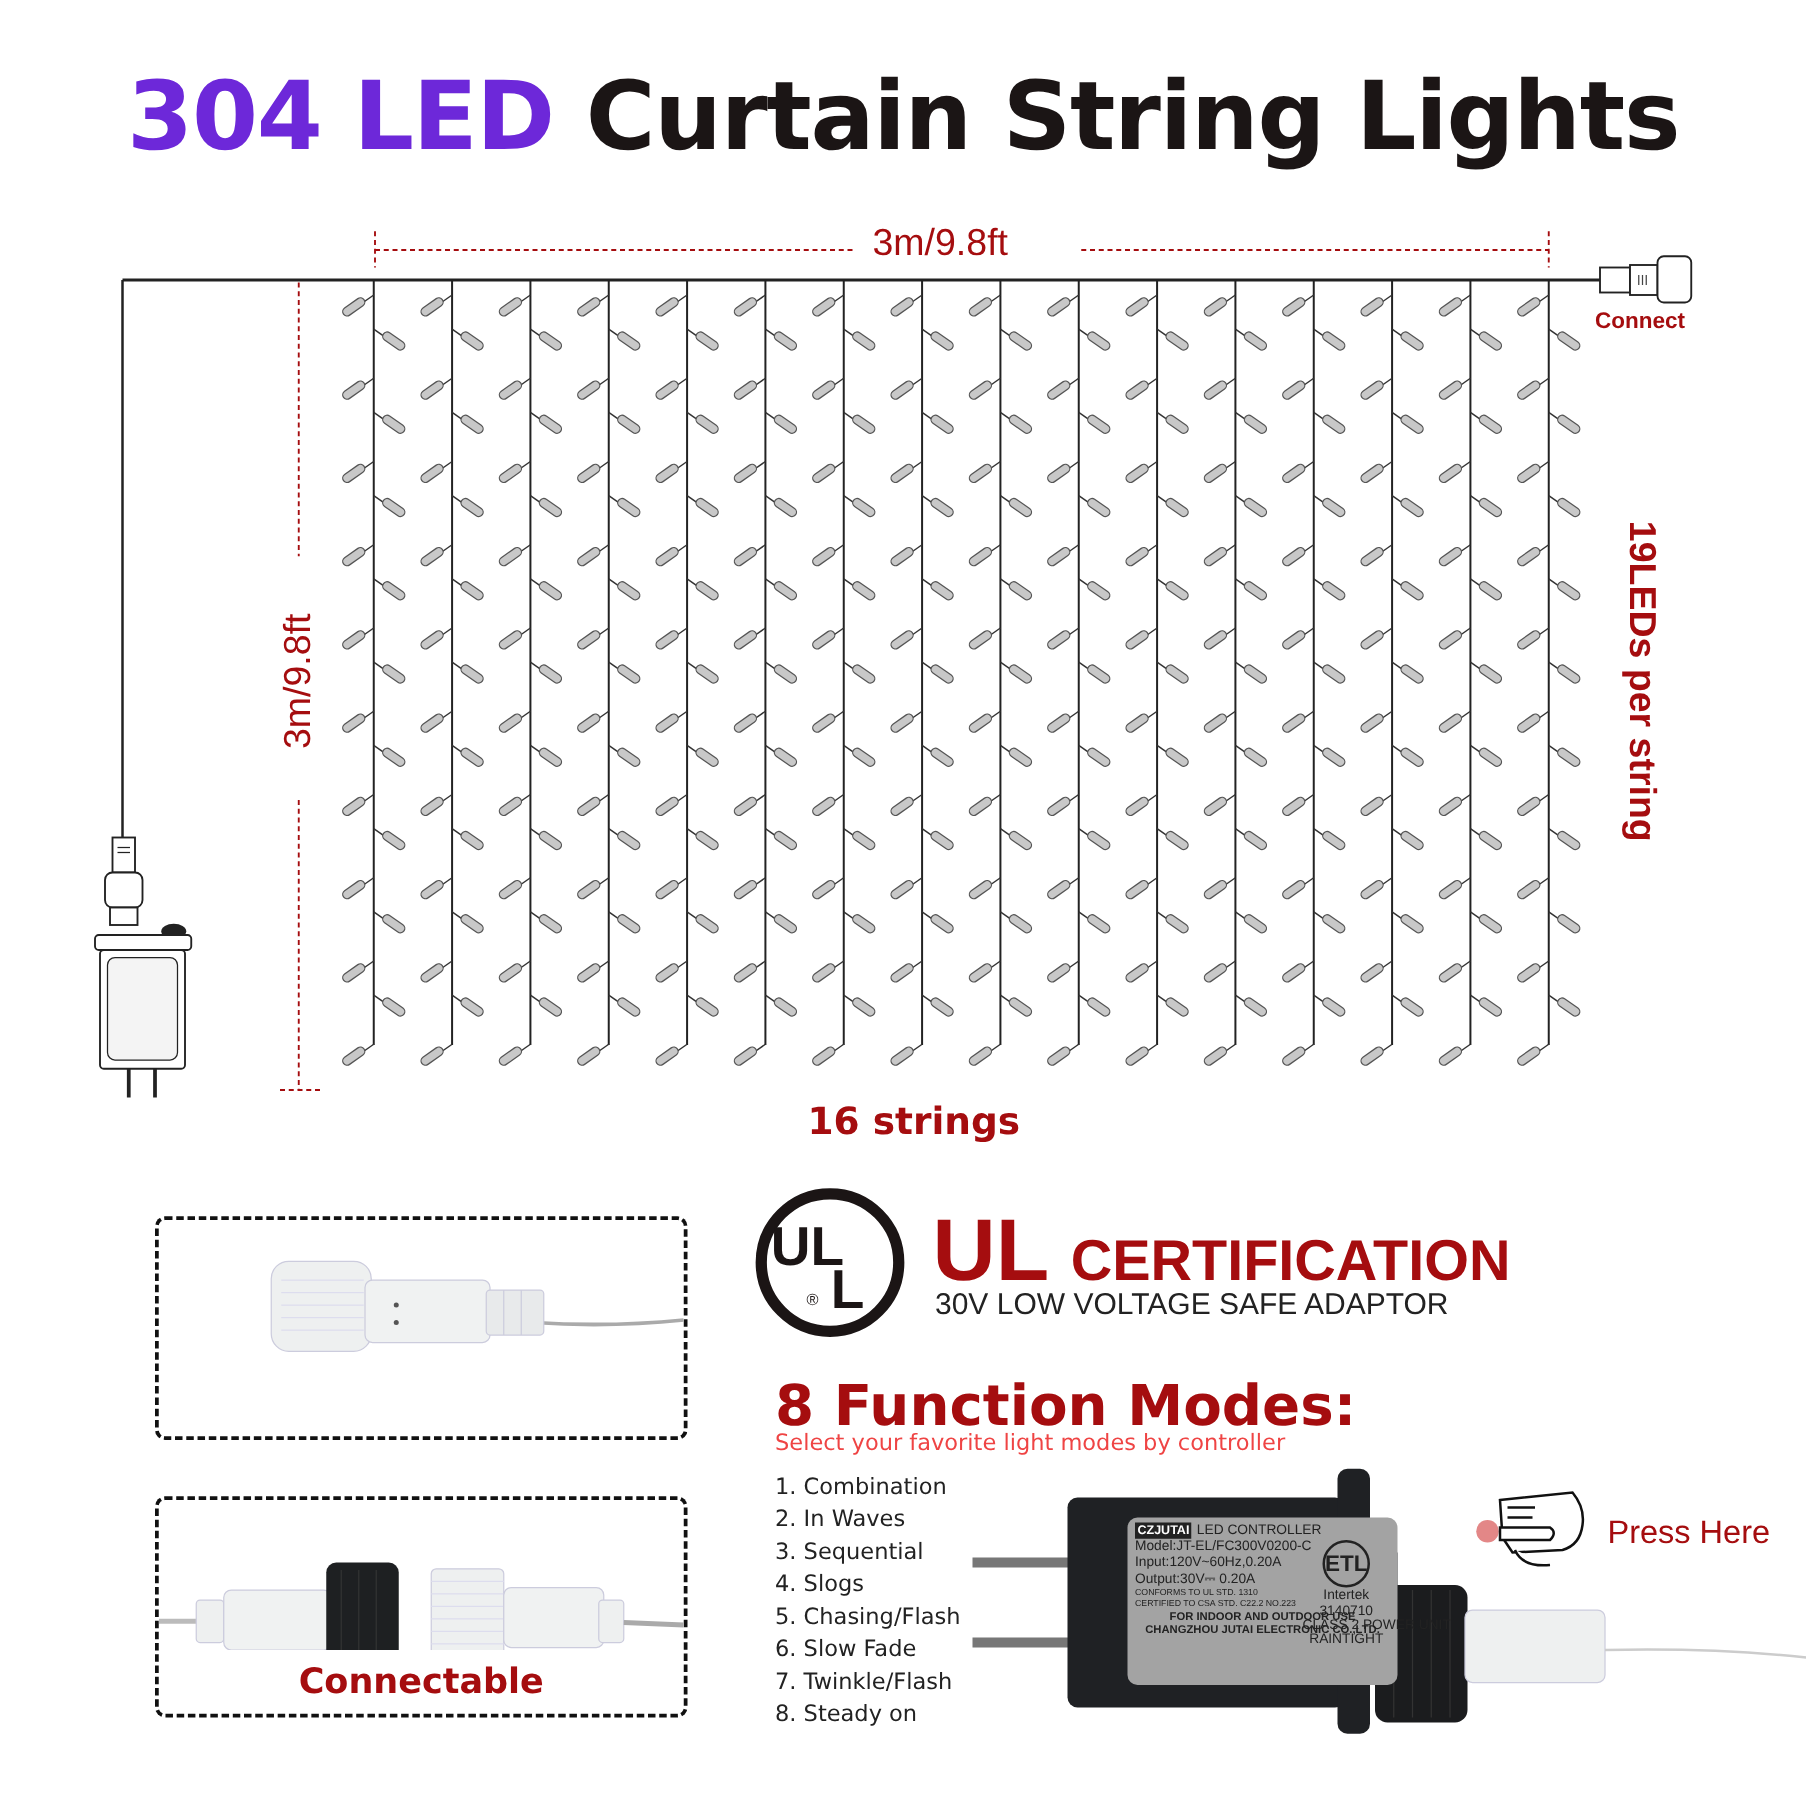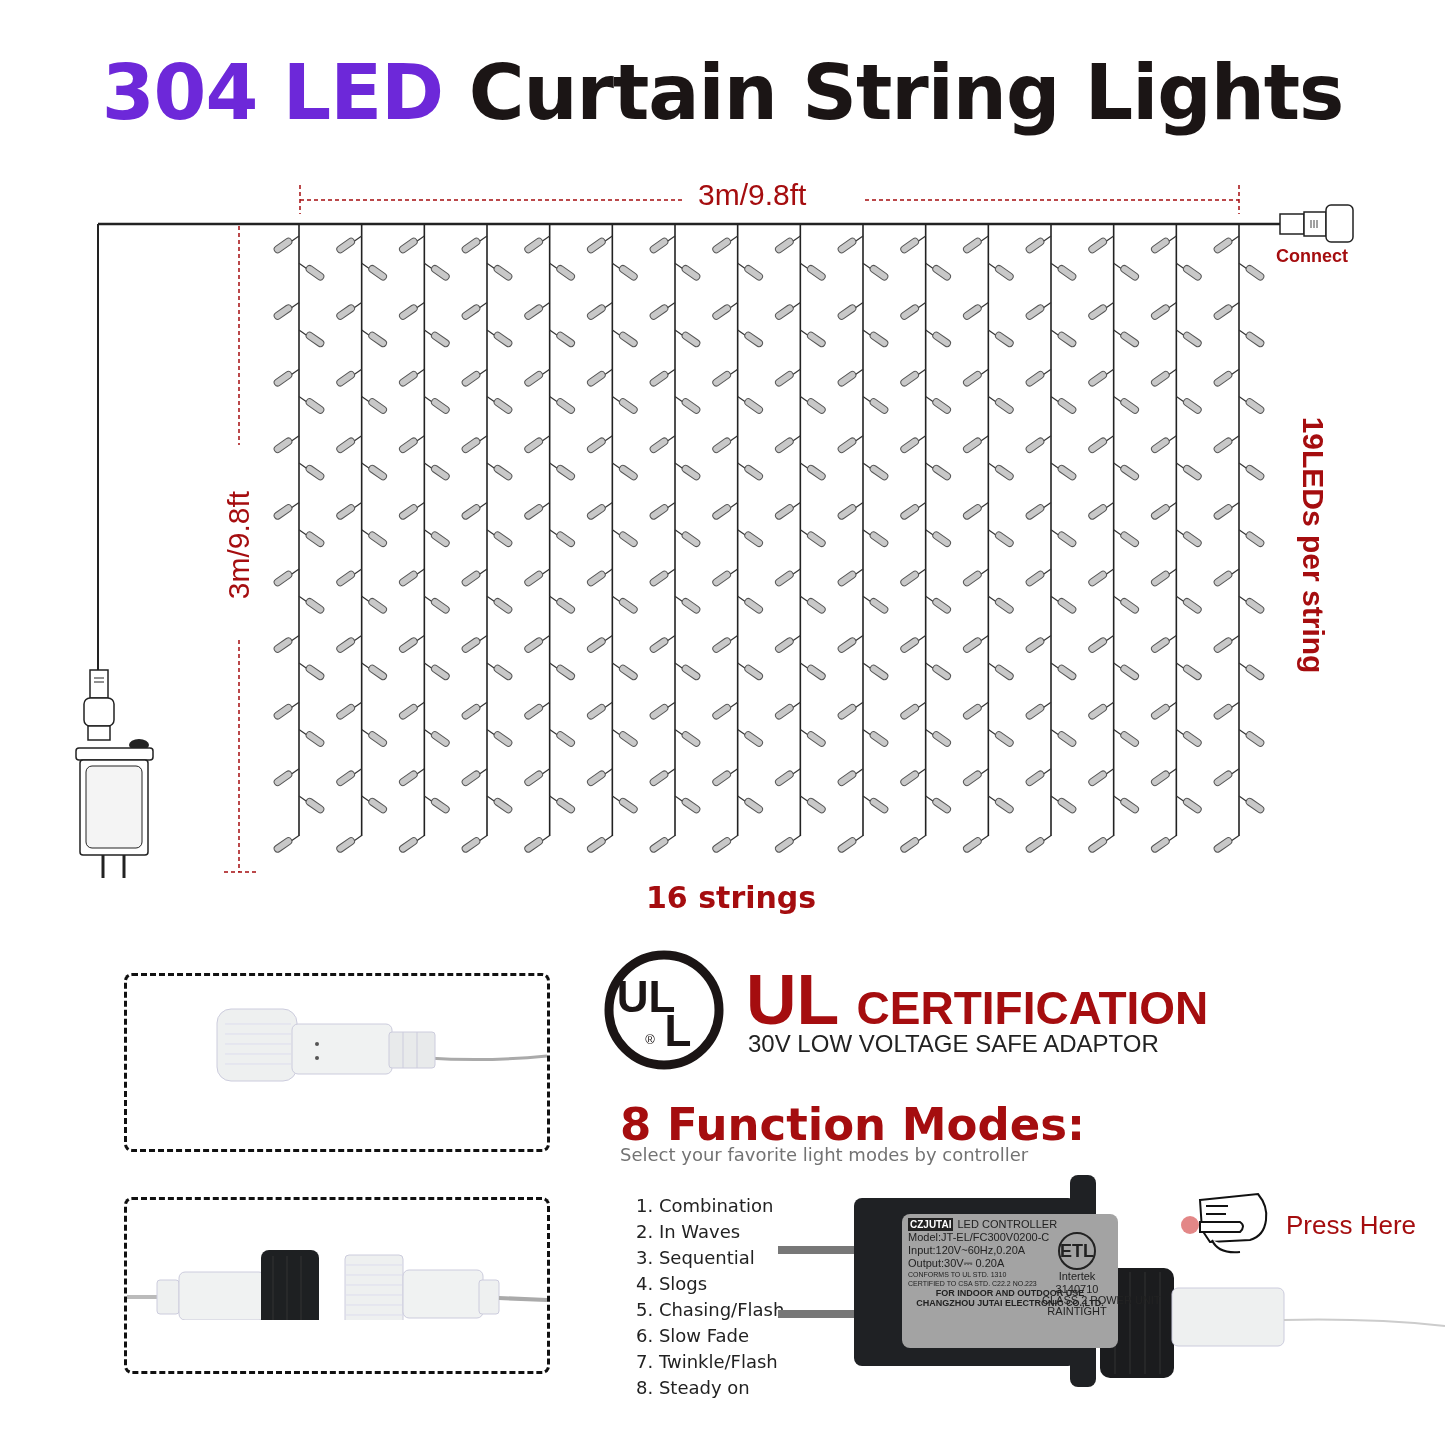--- a/index.html
+++ b/index.html
@@ -20,22 +20,22 @@
     .strings-label { left: 646px; top: 880px; font-size: 30px; font-weight: bold; }
     svg.diagram { position: absolute; left: 0; top: 0; }
     .box { position: absolute; border: 3px dashed #111; border-radius: 8px; box-sizing: border-box; }
     .box-label { position: absolute; left: 0; width: 100%; text-align: center; font-size: 28px; font-weight: bold; color: #a50d0f; }
     .ul-title { left: 746px; top: 960px; font-size: 62px; font-weight: bold; color: #a50d0f; white-space: nowrap;
                 font-family: "Liberation Sans", sans-serif; }
     .ul-title .big { font-size: 70px; }
     .ul-title .small { font-size: 46px; }
     .ul-sub { left: 748px; top: 1030px; font-size: 24px; color: #222; font-family: "Liberation Sans", sans-serif; white-space: nowrap; }
     .modes-title { left: 620px; top: 1098px; font-size: 45px; font-weight: bold; color: #a50d0f; white-space: nowrap; }
-    .modes-sub { left: 620px; top: 1144px; font-size: 18px; color: #737373; white-space: nowrap; }
-    .modes-list { left: 620px; top: 1177px; margin: 16px; padding: 0; list-style: none; }
+    .modes-sub { left: 620px; top: 1144px; font-size: 18px; color: #ef4444; white-space: nowrap; }
+    .modes-list { left: 620px; top: 1177px; margin: 0; padding: 0; list-style: none; }
     .modes-list li { font-size: 18px; line-height: 26px; color: #222; white-space: nowrap; }
     .press-here { left: 1286px; top: 1210px; font-size: 26px; color: #a50d0f; font-family: "Liberation Sans", sans-serif; white-space: nowrap; }
     .controller-label { position: absolute; left: 902px; top: 1214px; width: 216px; height: 134px;
                         background: #a3a3a3; border-radius: 8px; font-family: "Liberation Sans", sans-serif;
                         color: #222; box-sizing: border-box; padding: 4px 6px; }
     .controller-label .row { font-size: 11px; line-height: 13px; white-space: nowrap; }
     .controller-label .brand { display: inline-block; background: #222; color: #fff; font-weight: bold; font-size: 10px; padding: 0 2px; margin-right: 4px; }
     .controller-label .tiny { font-size: 7px; line-height: 9px; }
     .controller-label .foot { font-size: 9px; line-height: 10px; font-weight: bold; text-align: center; }
     .etl-block { position: absolute; right: 6px; top: 18px; width: 70px; text-align: center; }
@@ -496,20 +496,21 @@
     <line x1="218" y1="65" x2="276" y2="65" stroke="#dde"></line>
     <line x1="218" y1="75" x2="276" y2="75" stroke="#dde"></line>
     <line x1="218" y1="85" x2="276" y2="85" stroke="#dde"></line>
     <line x1="218" y1="95" x2="276" y2="95" stroke="#dde"></line>
     <line x1="218" y1="105" x2="276" y2="105" stroke="#dde"></line>
     <line x1="218" y1="115" x2="276" y2="115" stroke="#dde"></line>
     <rect x="276" y="70" width="80" height="48" rx="6" fill="#f0f2f2" stroke="#ccd"></rect>
     <rect x="352" y="80" width="20" height="34" rx="3" fill="#eef0f0" stroke="#ccd"></rect>
     <line x1="372" y1="98" x2="420" y2="100" stroke="#aaa" stroke-width="4"></line>
   </svg>
+  <div class="box-label" style="top:128px;">Connectable</div>
 </div>
 
 <svg class="abs" style="left:602px; top:948px;" width="124" height="124">
   <circle cx="62" cy="62" r="55" fill="#fff" stroke="#1b1515" stroke-width="9"></circle>
   <text x="44" y="64" font-family="Liberation Sans, sans-serif" font-size="44" font-weight="bold" fill="#1b1515" text-anchor="middle">UL</text>
   <text x="76" y="98" font-family="Liberation Sans, sans-serif" font-size="44" font-weight="bold" fill="#1b1515" text-anchor="middle">L</text>
   <text x="48" y="96" font-family="Liberation Sans, sans-serif" font-size="13" fill="#1b1515" text-anchor="middle">®</text>
 </svg>
 
 <div class="abs ul-title">

